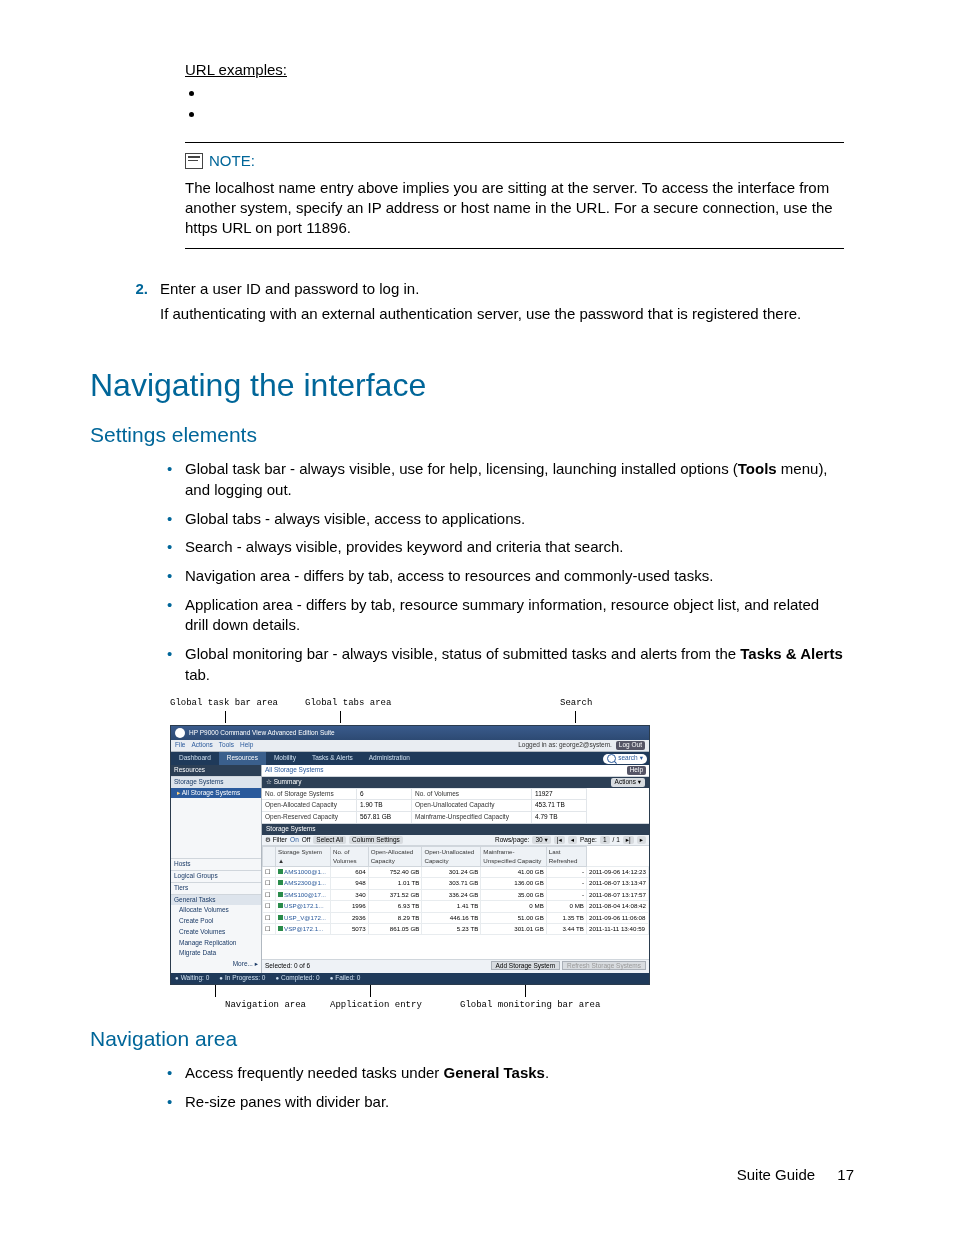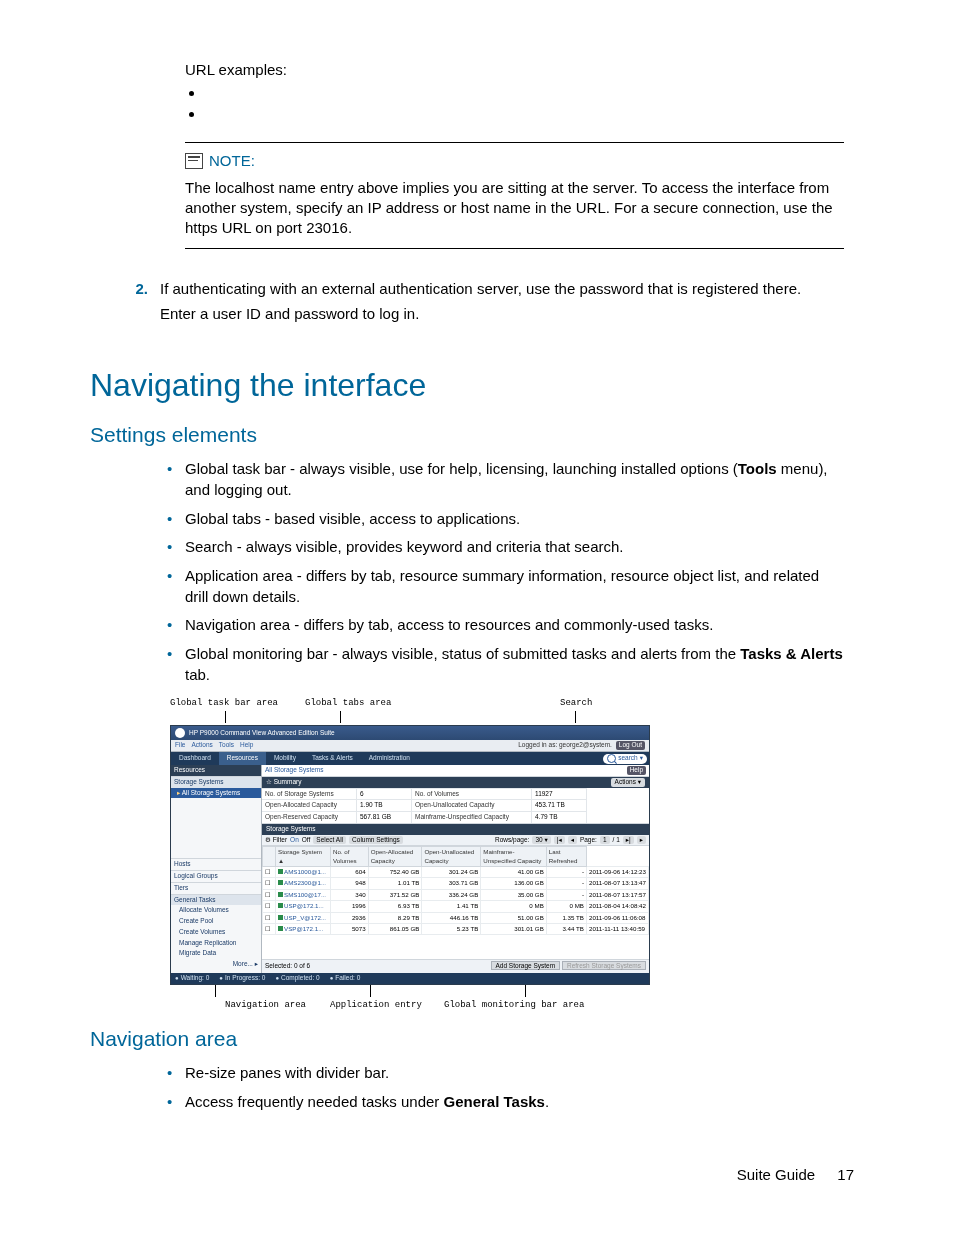--- a/index.html
+++ b/index.html
@@ -14,20 +14,21 @@
     height: 1235px;
     position: relative;
     box-sizing: border-box;
     padding: 60px 110px 50px 130px;
     font-size: 15px;
     line-height: 1.35;
   }
   .url-examples {
     margin-left: 55px;
     margin-bottom: 18px;
+    text-decoration: underline;
   }
   .bullets {
     list-style: disc;
     margin: 2px 0 0 20px;
     padding: 0;
   }
   .bullets li {
     font-size: 15px;
     line-height: 1.4;
   }
@@ -303,41 +304,41 @@
       <li></li>
     </ul>
   </div>
 
   <hr class="hr">
   <div class="note-block">
     <div class="note-header">
       <span class="note-icon"></span>
       <span>NOTE:</span>
     </div>
-    <div class="note-body">The localhost name entry above implies you are sitting at the server. To access the interface from another system, specify an IP address or host name in the URL. For a secure connection, use the https URL on port 23016.</div>
+    <div class="note-body">The localhost name entry above implies you are sitting at the server. To access the interface from another system, specify an IP address or host name in the URL. For a secure connection, use the https URL on port 11896.</div>
   </div>
   <hr class="hr">
 
   <div class="step">
     <div class="step-num">2.</div>
     <div class="step-body">
+      <p>Enter a user ID and password to log in.</p>
       <p>If authenticating with an external authentication server, use the password that is registered there.</p>
-      <p>Enter a user ID and password to log in.</p>
     </div>
   </div>
 
   <h1 class="section">Navigating the interface</h1>
   <h2 class="subsection">Settings elements</h2>
 
   <ul class="feature-list" id="elements-list">
       <li>Global task bar - always visible, use for help, licensing, launching installed options (<span class="bold">Tools</span> menu), and logging out.</li>
-      <li>Global tabs - based visible, access to applications.</li>
+      <li>Global tabs - always visible, access to applications.</li>
       <li>Search - always visible, provides keyword and criteria that search.</li>
+      <li>Navigation area - differs by tab, access to resources and commonly-used tasks.</li>
       <li>Application area - differs by tab, resource summary information, resource object list, and related drill down details.</li>
-      <li>Navigation area - differs by tab, access to resources and commonly-used tasks.</li>
       <li>Global monitoring bar - always visible, status of submitted tasks and alerts from the <span class="bold">Tasks &amp; Alerts</span> tab.</li>
     </ul>
 
   <div class="shot-wrap">
     <div class="shot-labels-top">
       <span style="left:0">Global task bar area</span>
       <span style="left:135px">Global tabs area</span>
       <span style="left:390px">Search</span>
     </div>
     <div class="tick-row">
@@ -534,27 +535,27 @@
           <span>Failed: 0</span>
         </div>
     </div>
 
     <div class="shot-labels-bot">
       <div class="vtick" style="left:45px"></div>
       <div class="vtick" style="left:200px"></div>
       <div class="vtick" style="left:355px"></div>
       <span style="left:55px">Navigation area</span>
       <span style="left:160px">Application entry</span>
-      <span style="left:274px">Global monitoring bar area</span>
+      <span style="left:290px">Global monitoring bar area</span>
     </div>
   </div>
 
   <h2 class="subsection">Navigation area</h2>
   <ul class="feature-list" id="nav-list">
+      <li>Access frequently needed tasks under <span class="bold">General Tasks</span>.</li>
       <li>Re-size panes with divider bar.</li>
-      <li>Access frequently needed tasks under <span class="bold">General Tasks</span>.</li>
     </ul>
 
   <div class="footer">
     <span>Suite Guide</span>
     <span class="pg">17</span>
   </div>
 </div>
 
 </body></html>

